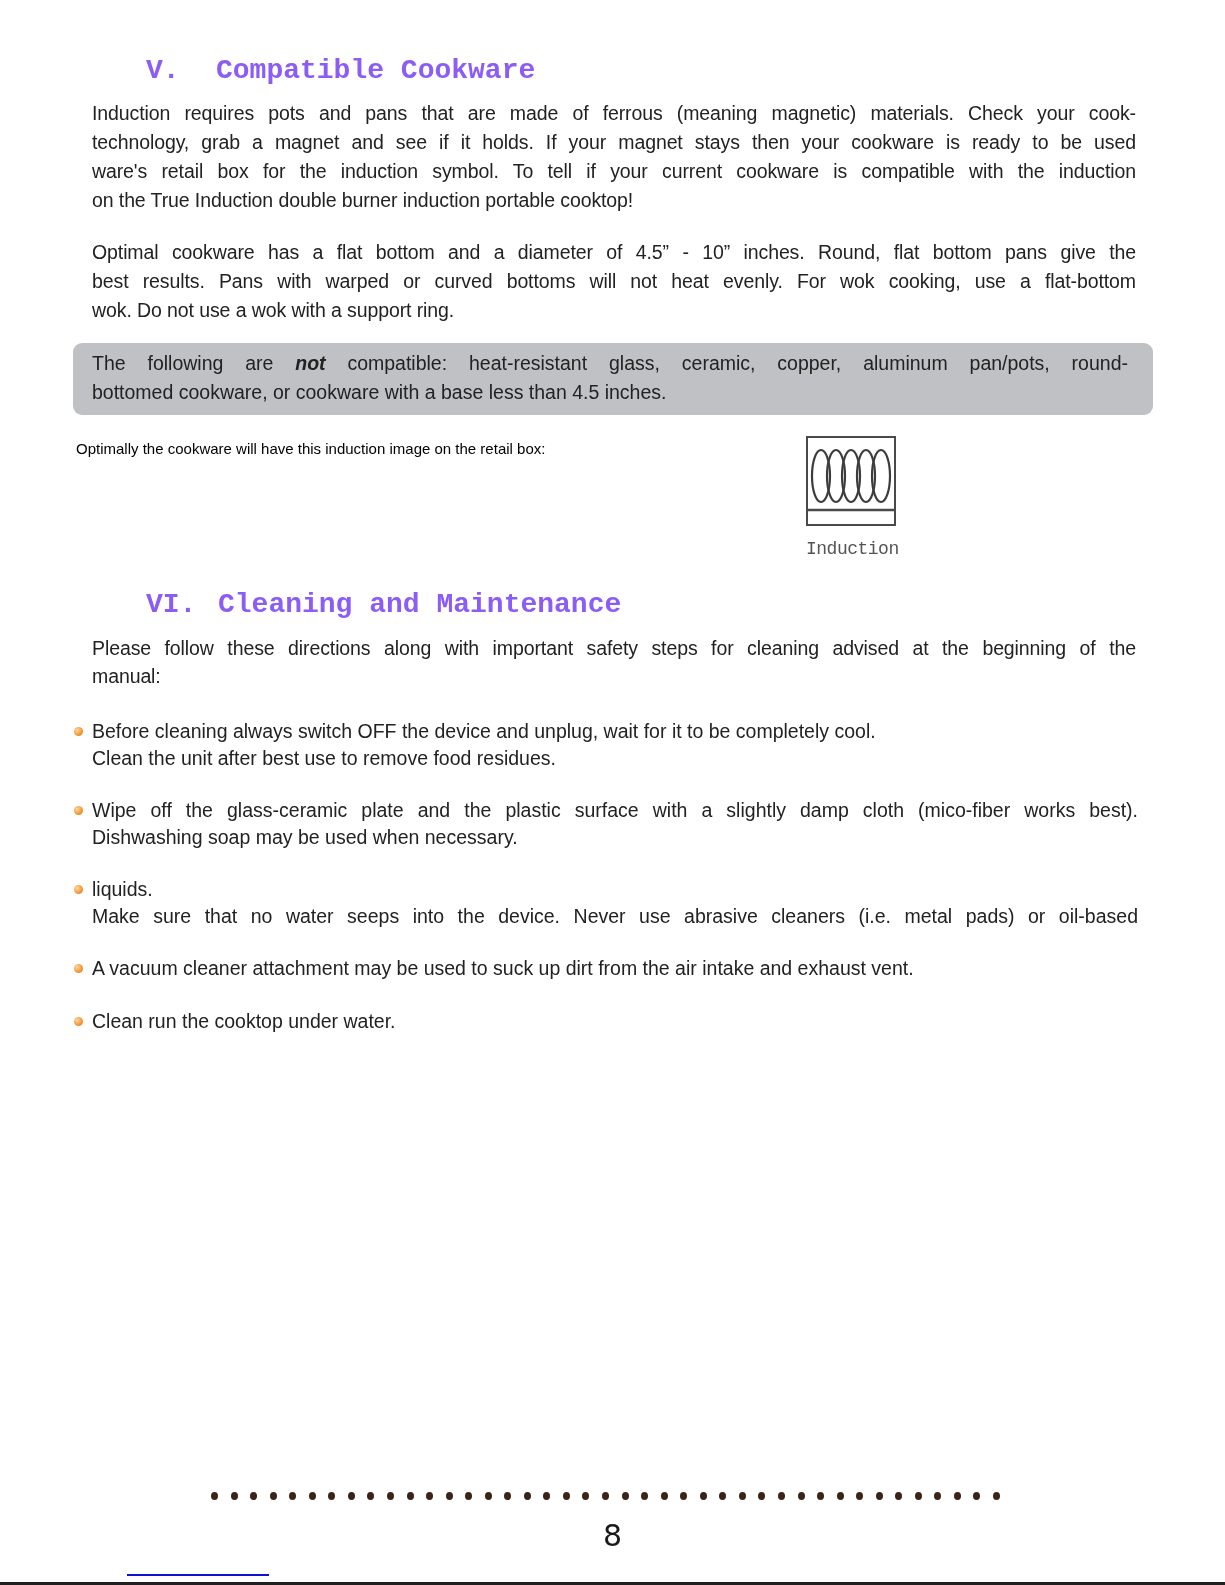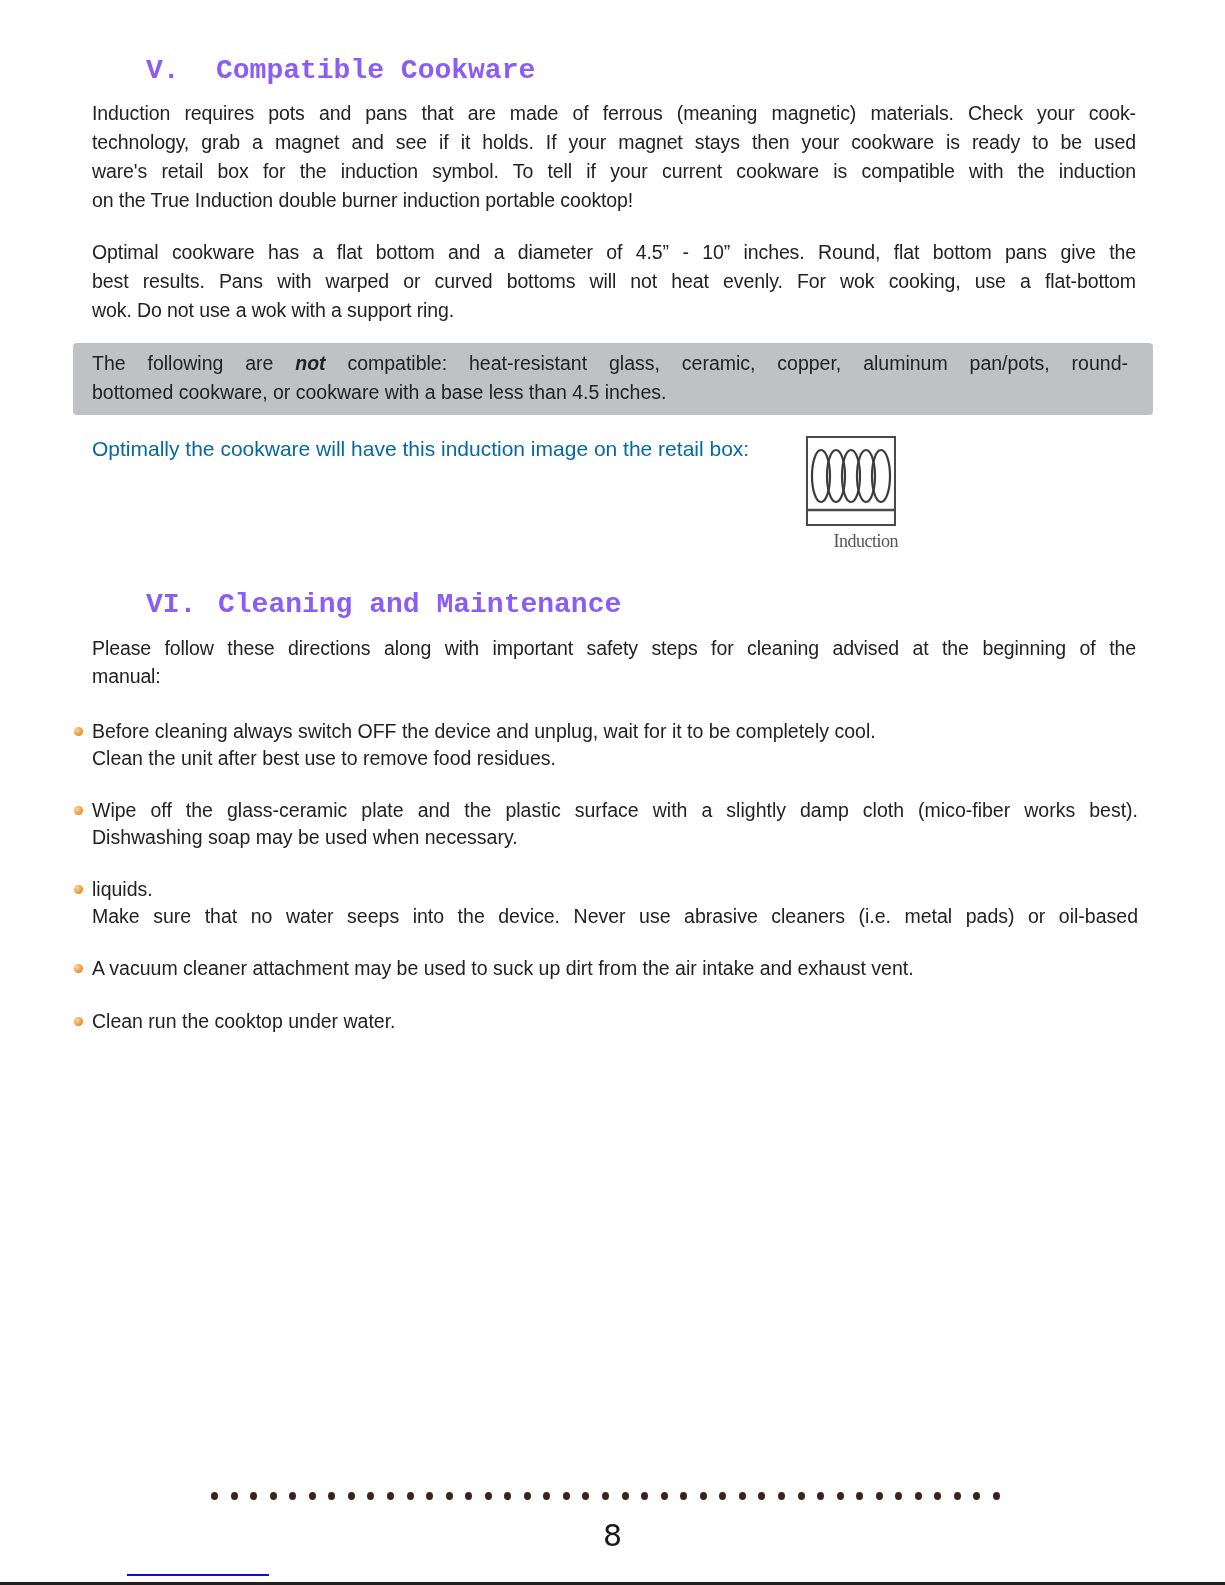--- a/index.html
+++ b/index.html
@@ -7,35 +7,35 @@
          font-family:"Liberation Sans", sans-serif; color:#1e1e1e; }
   .abs { position:absolute; }
   .heading { position:absolute; font-family:Liberation Mono, monospace; font-weight:bold;
              font-size:28px; color:#8b5cf6; white-space:nowrap; line-height:40px; }
   .heading .num { display:inline-block; }
   .para { position:absolute; left:92px; width:1044px; font-size:19.5px; line-height:29px;
           text-align:justify; letter-spacing:-0.1px; color:#222; }
   .para .ln { display:block; white-space:nowrap; text-align-last:justify; }
   .para .ln.last { text-align-last:left; }
   .notbox { position:absolute; left:73px; top:343px; width:1080px; height:72px;
-            background:#c0c1c4; border-radius:4px; }
+            background:#c0c1c4; border-radius:9px; }
   .notbox .inner { position:absolute; left:19px; top:6px; width:1036px; font-size:19.5px; line-height:29px; color:#222; }
   .notbox .ln { display:block; white-space:nowrap; text-align:justify; text-align-last:justify; }
   .notbox .ln.last { text-align-last:left; }
   .em { font-weight:bold; font-style:italic; }
   .bullet { position:absolute; left:74px; width:1064px; font-size:19.5px; line-height:26.5px; color:#222; }
   .bullet .dot { position:absolute; left:0; top:9px; width:9px; height:9px; border-radius:50%;
                  background:radial-gradient(circle at 35% 35%, #ffd9a6, #f39a3c 55%, #d4741f); }
   .bullet .txt { position:absolute; left:18px; width:1046px; }
   .bullet .ln { display:block; white-space:nowrap; }
   .bullet .ln.just { text-align:justify; text-align-last:justify; }
   .induction-icon { position:absolute; left:806px; top:436px; width:92px; height:126px; }
   .induction-icon .frame { position:absolute; left:0; top:0; width:86px; height:86px; border:2.5px solid #4a4a4a; background:#fff; }
-  .induction-icon .label { position:absolute; left:0; top:95px; width:92px; text-align:right;
-                           font-size:18px; color:#555; font-family:Liberation Serif, serif; letter-spacing:-0.5px; }
+  .induction-icon .label { position:absolute; left:0; top:103px; width:92px; text-align:left;
+                           font-size:18px; color:#555; font-family:Liberation Mono, monospace; letter-spacing:-0.5px; }
   .dots { position:absolute; left:211px; top:1490px; width:800px; height:12px; }
   .page-num { position:absolute; left:0; width:1225px; top:1518px; text-align:center;
               font-family:"DejaVu Sans", sans-serif; font-size:30px; color:#1a1a1a; }
   .blue-line { position:absolute; left:127px; top:1574px; width:142px; height:2px; background:#1010d0; }
   .bottom-border { position:absolute; left:0; top:1582px; width:1225px; height:3px; background:#202020; }
 </style>
 </head>
 <body>
 
 <div class="heading" style="left:146px; top:51px;">
@@ -55,21 +55,21 @@
   <span class="ln last">wok. Do not use a wok with a support ring.</span>
 </div>
 
 <div class="notbox">
   <div class="inner">
     <span class="ln"><span>The following are </span><span class="em">not</span><span> compatible: heat-resistant glass, ceramic, copper, aluminum pan/pots, round-</span></span>
     <span class="ln last">bottomed cookware, or cookware with a base less than 4.5 inches.</span>
   </div>
 </div>
 
-<div class="abs" style="left:92px; top:434px; font-size:21px; line-height:29px; color:#0369a1; white-space:nowrap;">Optimally the cookware will have this induction image on the retail box:</div>
+<div class="abs" style="left:76px; top:434px; font-size:15px; line-height:29px; color:#000000; white-space:nowrap;">Optimally the cookware will have this induction image on the retail box:</div>
 
 <div class="induction-icon">
   <div class="frame">
     <svg width="86" height="86" viewBox="0 0 86 86">
       <g fill="none" stroke="#3c3c3c" stroke-width="2.2">
         <ellipse cx="13" cy="38" rx="9" ry="26"></ellipse>
         <ellipse cx="28" cy="38" rx="9" ry="26"></ellipse>
         <ellipse cx="43" cy="38" rx="9" ry="26"></ellipse>
         <ellipse cx="58" cy="38" rx="9" ry="26"></ellipse>
         <ellipse cx="73" cy="38" rx="9" ry="26"></ellipse>

